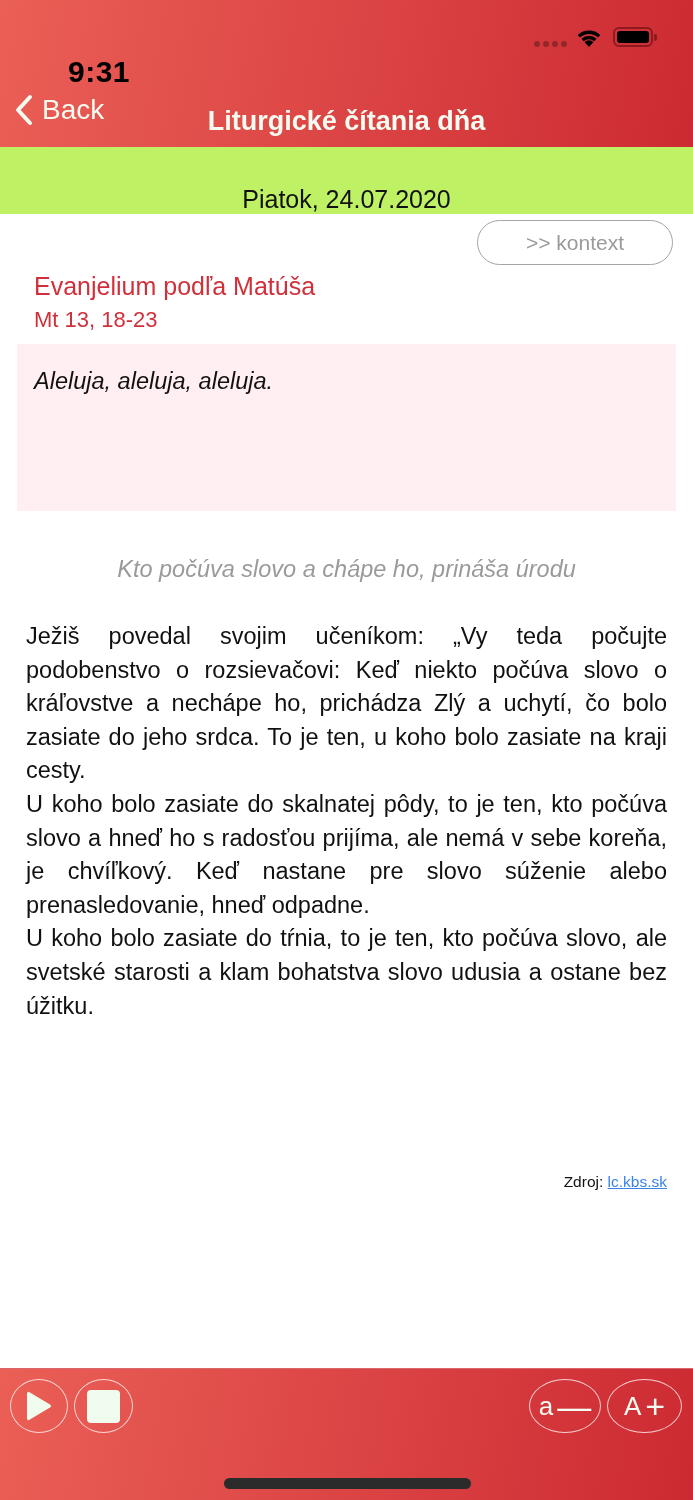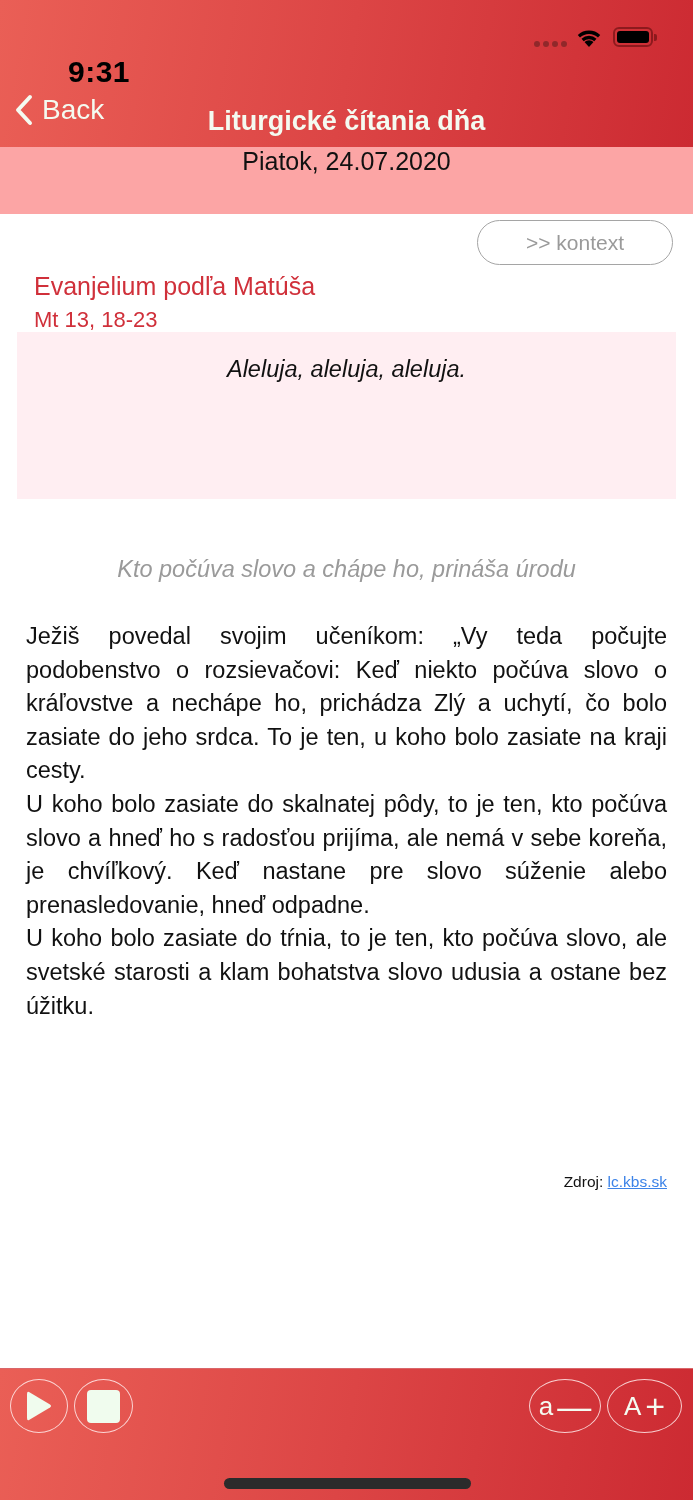--- a/index.html
+++ b/index.html
@@ -29,37 +29,37 @@
     color: #f4fbf1; font-size: 28px; cursor: pointer;
   }
   .back-button svg { margin-right: 8px; }
   .nav-title {
     position: absolute; left: 0; right: 0; top: 92px; text-align: center;
     color: #f4fbf1; font-size: 27px; font-weight: bold; padding-left: 0; margin-top: 14px;
   }
 
   .date-bar {
     position: absolute; left: 0; top: 147px; width: 693px; height: 67px;
-    background: #fca5a5; display: flex; align-items: flex-start; justify-content: center;
+    background: #bef264; display: flex; align-items: flex-end; justify-content: center;
     font-size: 25px; color: #111;
   }
 
   .kontext-button {
     position: absolute; left: 477px; top: 220px; width: 196px; height: 45px;
     border: 1.5px solid #a5a5a5; border-radius: 23px; background: #fff;
     color: #9a9a9a; font-size: 21px; display: flex; align-items: center; justify-content: center;
     cursor: pointer;
   }
 
   .book-title { position: absolute; left: 34px; top: 272px; color: #d0303a; font-size: 25px; }
   .book-ref { position: absolute; left: 34px; top: 307px; color: #d0303a; font-size: 22px; }
 
   .acclamation {
-    position: absolute; left: 17px; top: 332px; width: 659px; height: 167px;
-    background: #ffeef2; padding: 20px 17px; font-size: 23.5px; line-height: 34px; color: #111; text-align: center;
+    position: absolute; left: 17px; top: 344px; width: 659px; height: 167px;
+    background: #ffeef2; padding: 20px 17px; font-size: 23.5px; line-height: 34px; color: #111;
   }
   .acclamation .aleluja { font-style: italic; display: block; }
 
   .subtitle {
     position: absolute; left: 0; right: 0; top: 556px; text-align: center;
     font-style: italic; color: #9a9a9a; font-size: 23.5px;
   }
 
   .reading {
     position: absolute; left: 26px; top: 620px; width: 641px;

